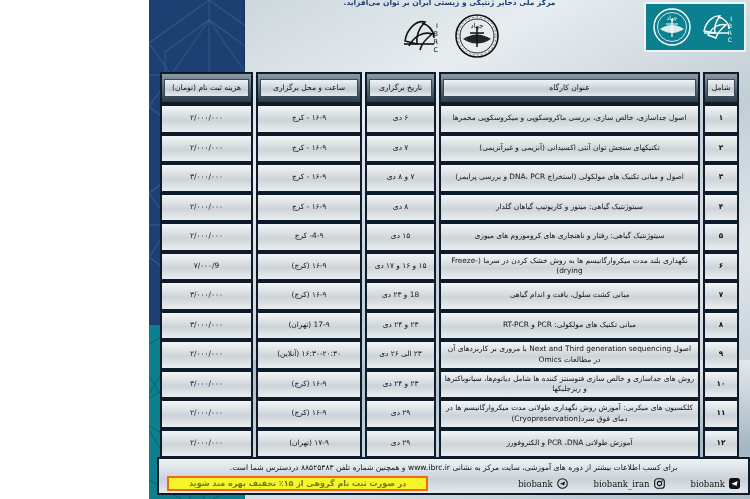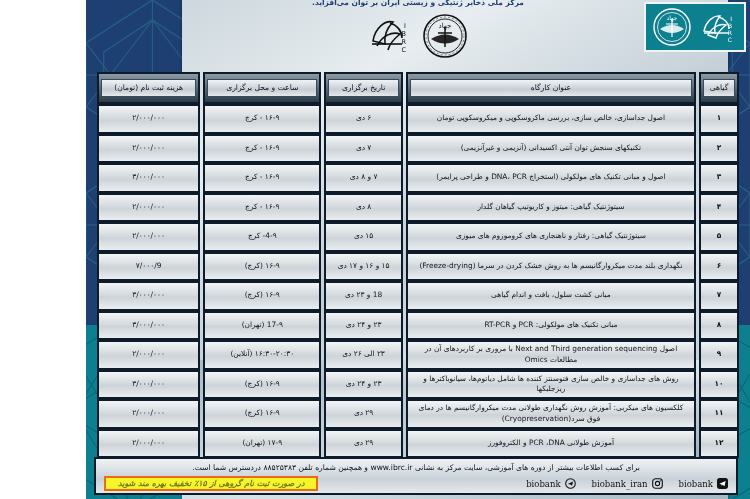--- a/index.html
+++ b/index.html
@@ -4,21 +4,21 @@
 <title>IBRC Workshop Calendar</title>
 <style>
   * { box-sizing: border-box; margin: 0; padding: 0; }
   html, body {
     width: 750px; height: 499px;
     overflow: hidden;
     font-family: "DejaVu Sans", "Liberation Sans", sans-serif;
   }
   #poster {
     position: relative;
-    width: 664px; height: 499px;
+    width: 601px; height: 499px;
     background: #1d3f72;
     overflow: hidden;
   }
   
   .bg-pattern {
     position: absolute; inset: 0;
     background-color: #1d3f72;
     z-index: 0;
   }
   .bg-pattern svg { width: 100%; height: 100%; display: block; }
@@ -106,47 +106,46 @@
   }
   table.cal td { height: 29.5px; }
   .c-row   { width: 26px; font-weight: bold; }
   .c-title { width: 236px; text-align: center; padding: 2px 6px; }
   .c-date  { width: 64px; }
   .c-place { width: 96px; }
   .c-fee   { width: 84px; }
 
   
   .footer {
-    position: absolute; left: 8px; right: 12px; bottom: 4px;
+    position: absolute; left: 8px; right: 0; bottom: 4px;
     border: 2px solid #0d1b2a;
     background: linear-gradient(180deg,#eef2f4,#c9d2d8 60%,#e4e9ec);
     z-index: 16; padding: 3px 6px 2px; direction: rtl;
   }
   .f-line1 {
     font-size: 7.6px; color: #0b1118; text-align: center;
     line-height: 1.5; white-space: nowrap;
   }
   .f-line2 {
     display: flex; align-items: center; justify-content: flex-start;
     gap: 0; margin-top: 3px; padding: 0 2px;
   }
   .social {
     display: flex; align-items: center; gap: 4px;
-    font-size: 8.5px; color: #111; margin-left: 16px;
+    font-size: 8.5px; color: #111; margin-left: 26px;
     font-family: "DejaVu Serif","Liberation Serif",serif;
   }
   .social svg { width: 11px; height: 11px; flex: none; }
   .promo {
     margin-right: auto;
     background: #f5f52a; border: 2px solid #ef6a16;
-    padding: 1px 12px; font-size: 8px; font-weight: bold;
+    padding: 1px 20px; font-size: 8px; font-weight: bold;
     color: #6f7a20; white-space: nowrap;
     font-family: "DejaVu Sans","Liberation Sans",sans-serif;
     letter-spacing: -.3px;
-    font-style: italic;
   }
 </style>
 </head>
 <body>
 
 <div id="poster">
 
   <div class="bg-pattern">
     <svg viewBox="0 0 750 499" preserveAspectRatio="none" aria-hidden="true">
       <defs>
@@ -239,54 +238,54 @@
       <text x="38" y="31" fill="#111" font-size="6.5" font-family="DejaVu Sans, sans-serif">R</text>
       <text x="38" y="39" fill="#111" font-size="6.5" font-family="DejaVu Sans, sans-serif">C</text>
     </svg>
   </div>
 
   <div class="tablewrap">
     <table class="cal">
       <thead>
         <tr>
           <th class="c-row">
-            <span class="hdr">گیاهی</span>
+            <span class="hdr">شامل</span>
           </th>
           <th class="c-title">
             <span class="hdr">عنوان کارگاه</span>
           </th>
           <th class="c-date">
             <span class="hdr">تاریخ برگزاری</span>
           </th>
           <th class="c-place">
             <span class="hdr">ساعت و محل برگزاری</span>
           </th>
           <th class="c-fee">
             <span class="hdr">هزینه ثبت نام (تومان)</span>
           </th>
         </tr>
       </thead>
       <tbody id="tbody">
           <tr>
             <td class="c-row">۱</td>
-            <td class="c-title">اصول جداسازی، خالص سازی، بررسی ماکروسکوپی و میکروسکوپی تومان</td>
+            <td class="c-title">اصول جداسازی، خالص سازی، بررسی ماکروسکوپی و میکروسکوپی مخمرها</td>
             <td class="c-date">۶ دی</td>
             <td class="c-place">۱۶-۹ - کرج</td>
             <td class="c-fee">۲/۰۰۰/۰۰۰</td>
           </tr>
           <tr>
             <td class="c-row">۲</td>
             <td class="c-title">تکنیکهای سنجش توان آنتی اکسیدانی (آنزیمی و غیرآنزیمی)</td>
             <td class="c-date">۷ دی</td>
             <td class="c-place">۱۶-۹ - کرج</td>
             <td class="c-fee">۲/۰۰۰/۰۰۰</td>
           </tr>
           <tr>
             <td class="c-row">۳</td>
-            <td class="c-title">اصول و مبانی تکنیک های مولکولی (استخراج DNA، PCR و طراحی پرایمر)</td>
+            <td class="c-title">اصول و مبانی تکنیک های مولکولی (استخراج DNA، PCR و بررسی پرایمر)</td>
             <td class="c-date">۷ و ۸ دی</td>
             <td class="c-place">۱۶-۹ - کرج</td>
             <td class="c-fee">۳/۰۰۰/۰۰۰</td>
           </tr>
           <tr>
             <td class="c-row">۴</td>
             <td class="c-title">سیتوژنتیک گیاهی: میتوز و کاریوتیپ گیاهان گلدار</td>
             <td class="c-date">۸ دی</td>
             <td class="c-place">۱۶-۹ - کرج</td>
             <td class="c-fee">۲/۰۰۰/۰۰۰</td>

